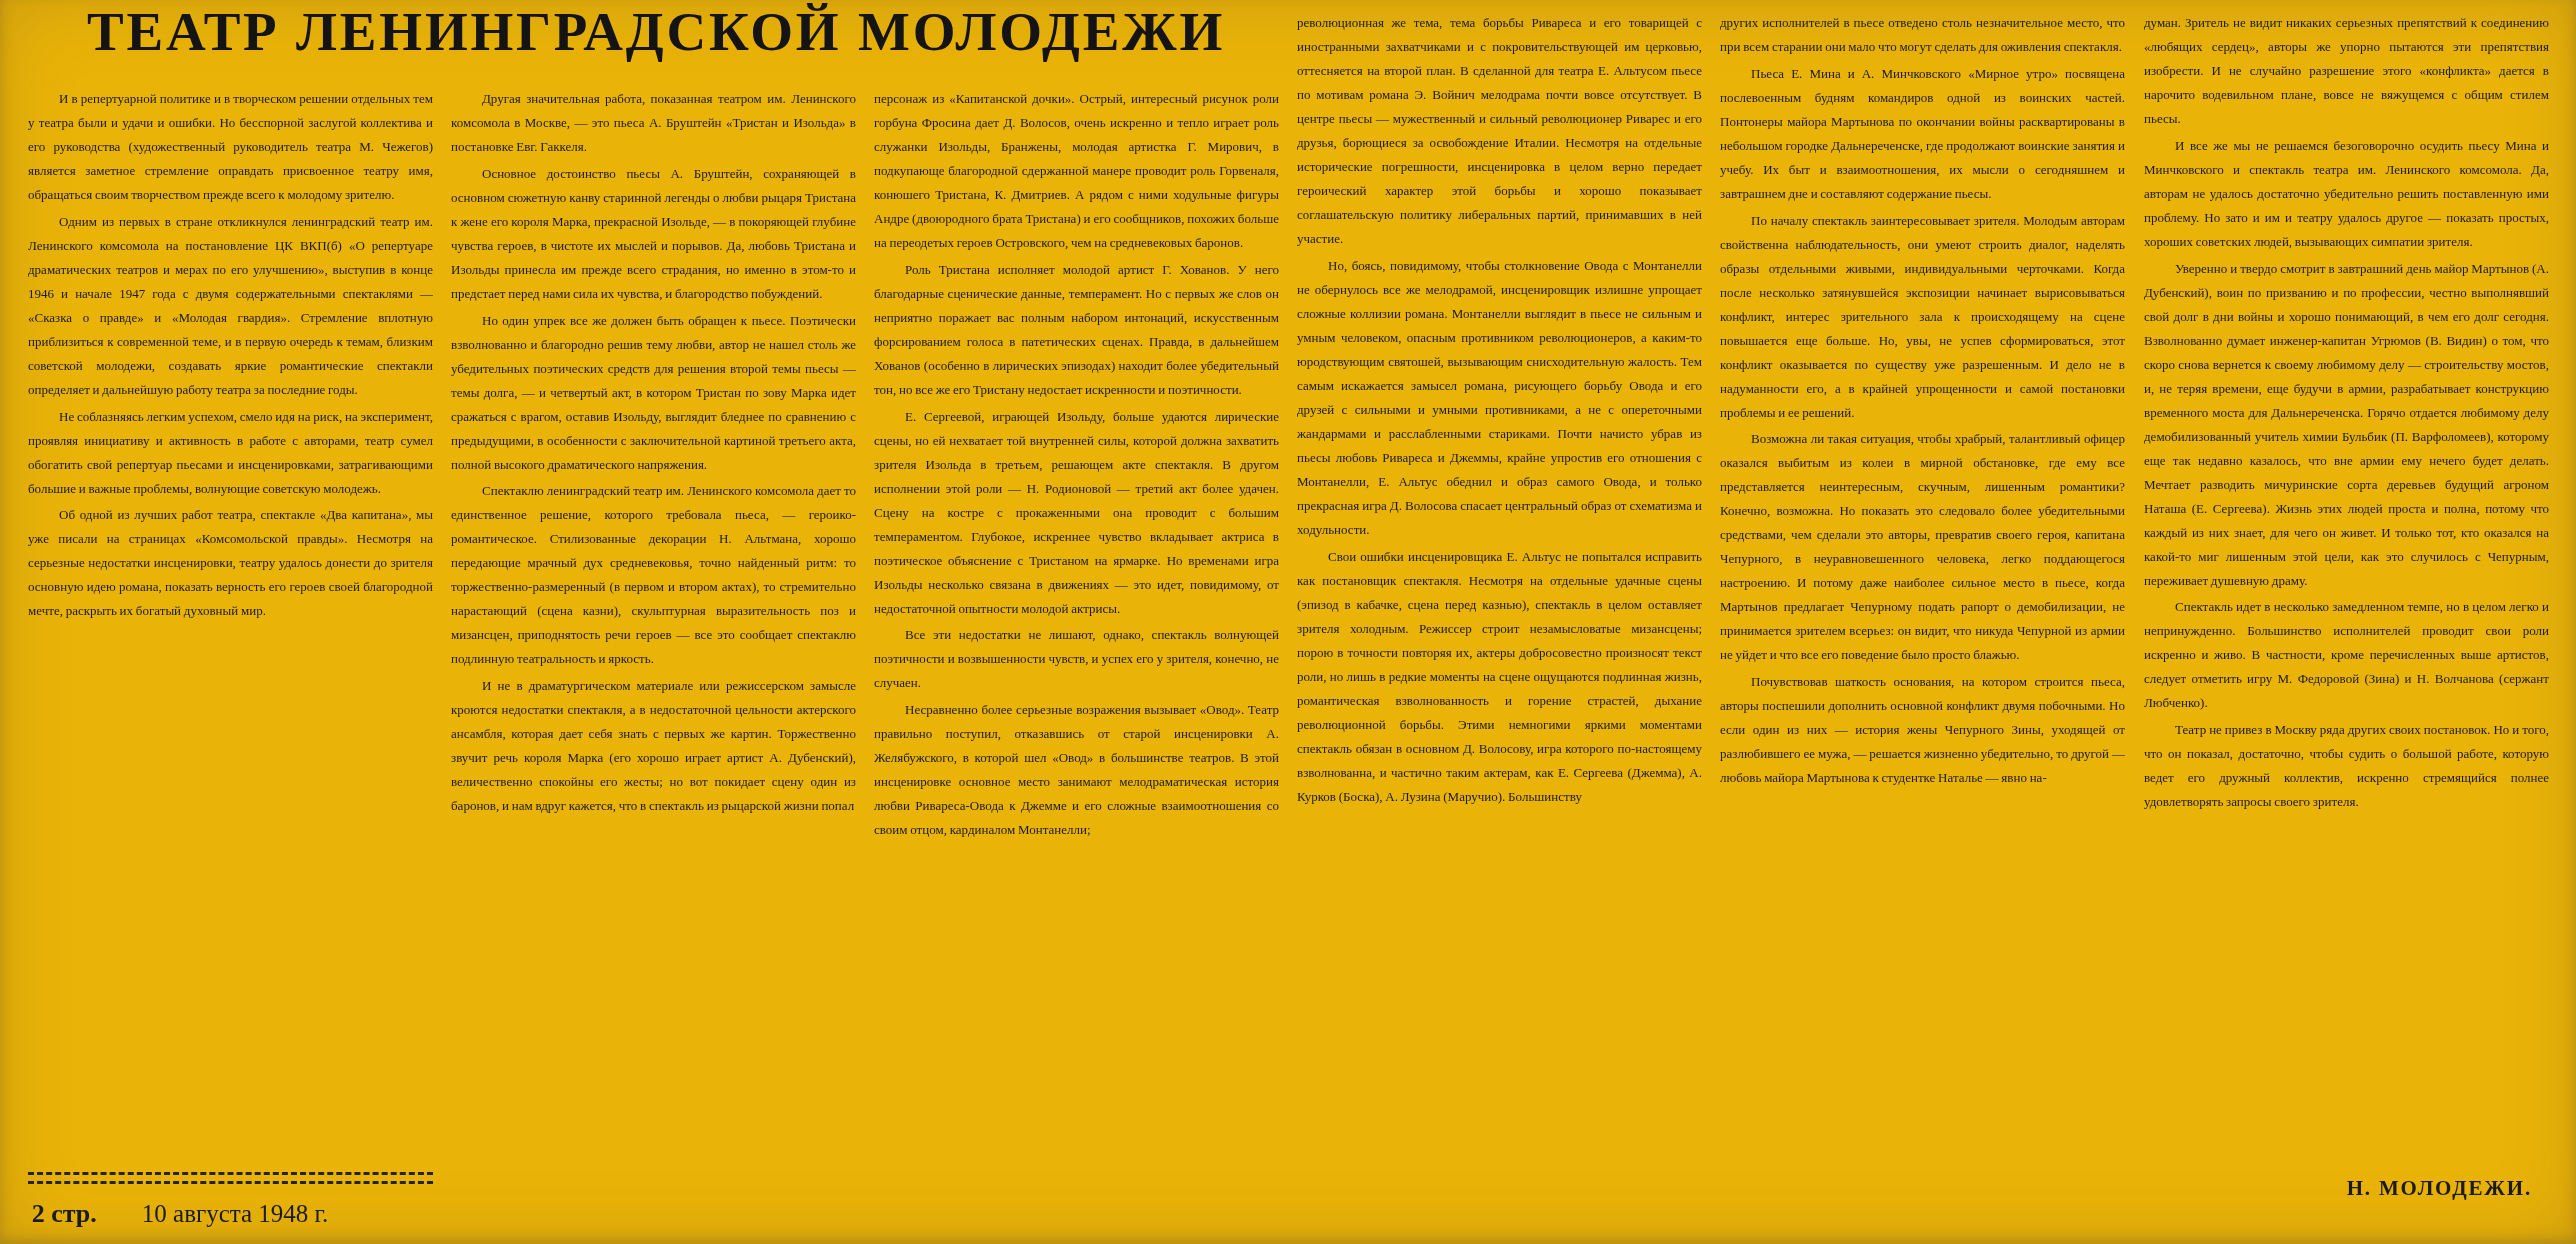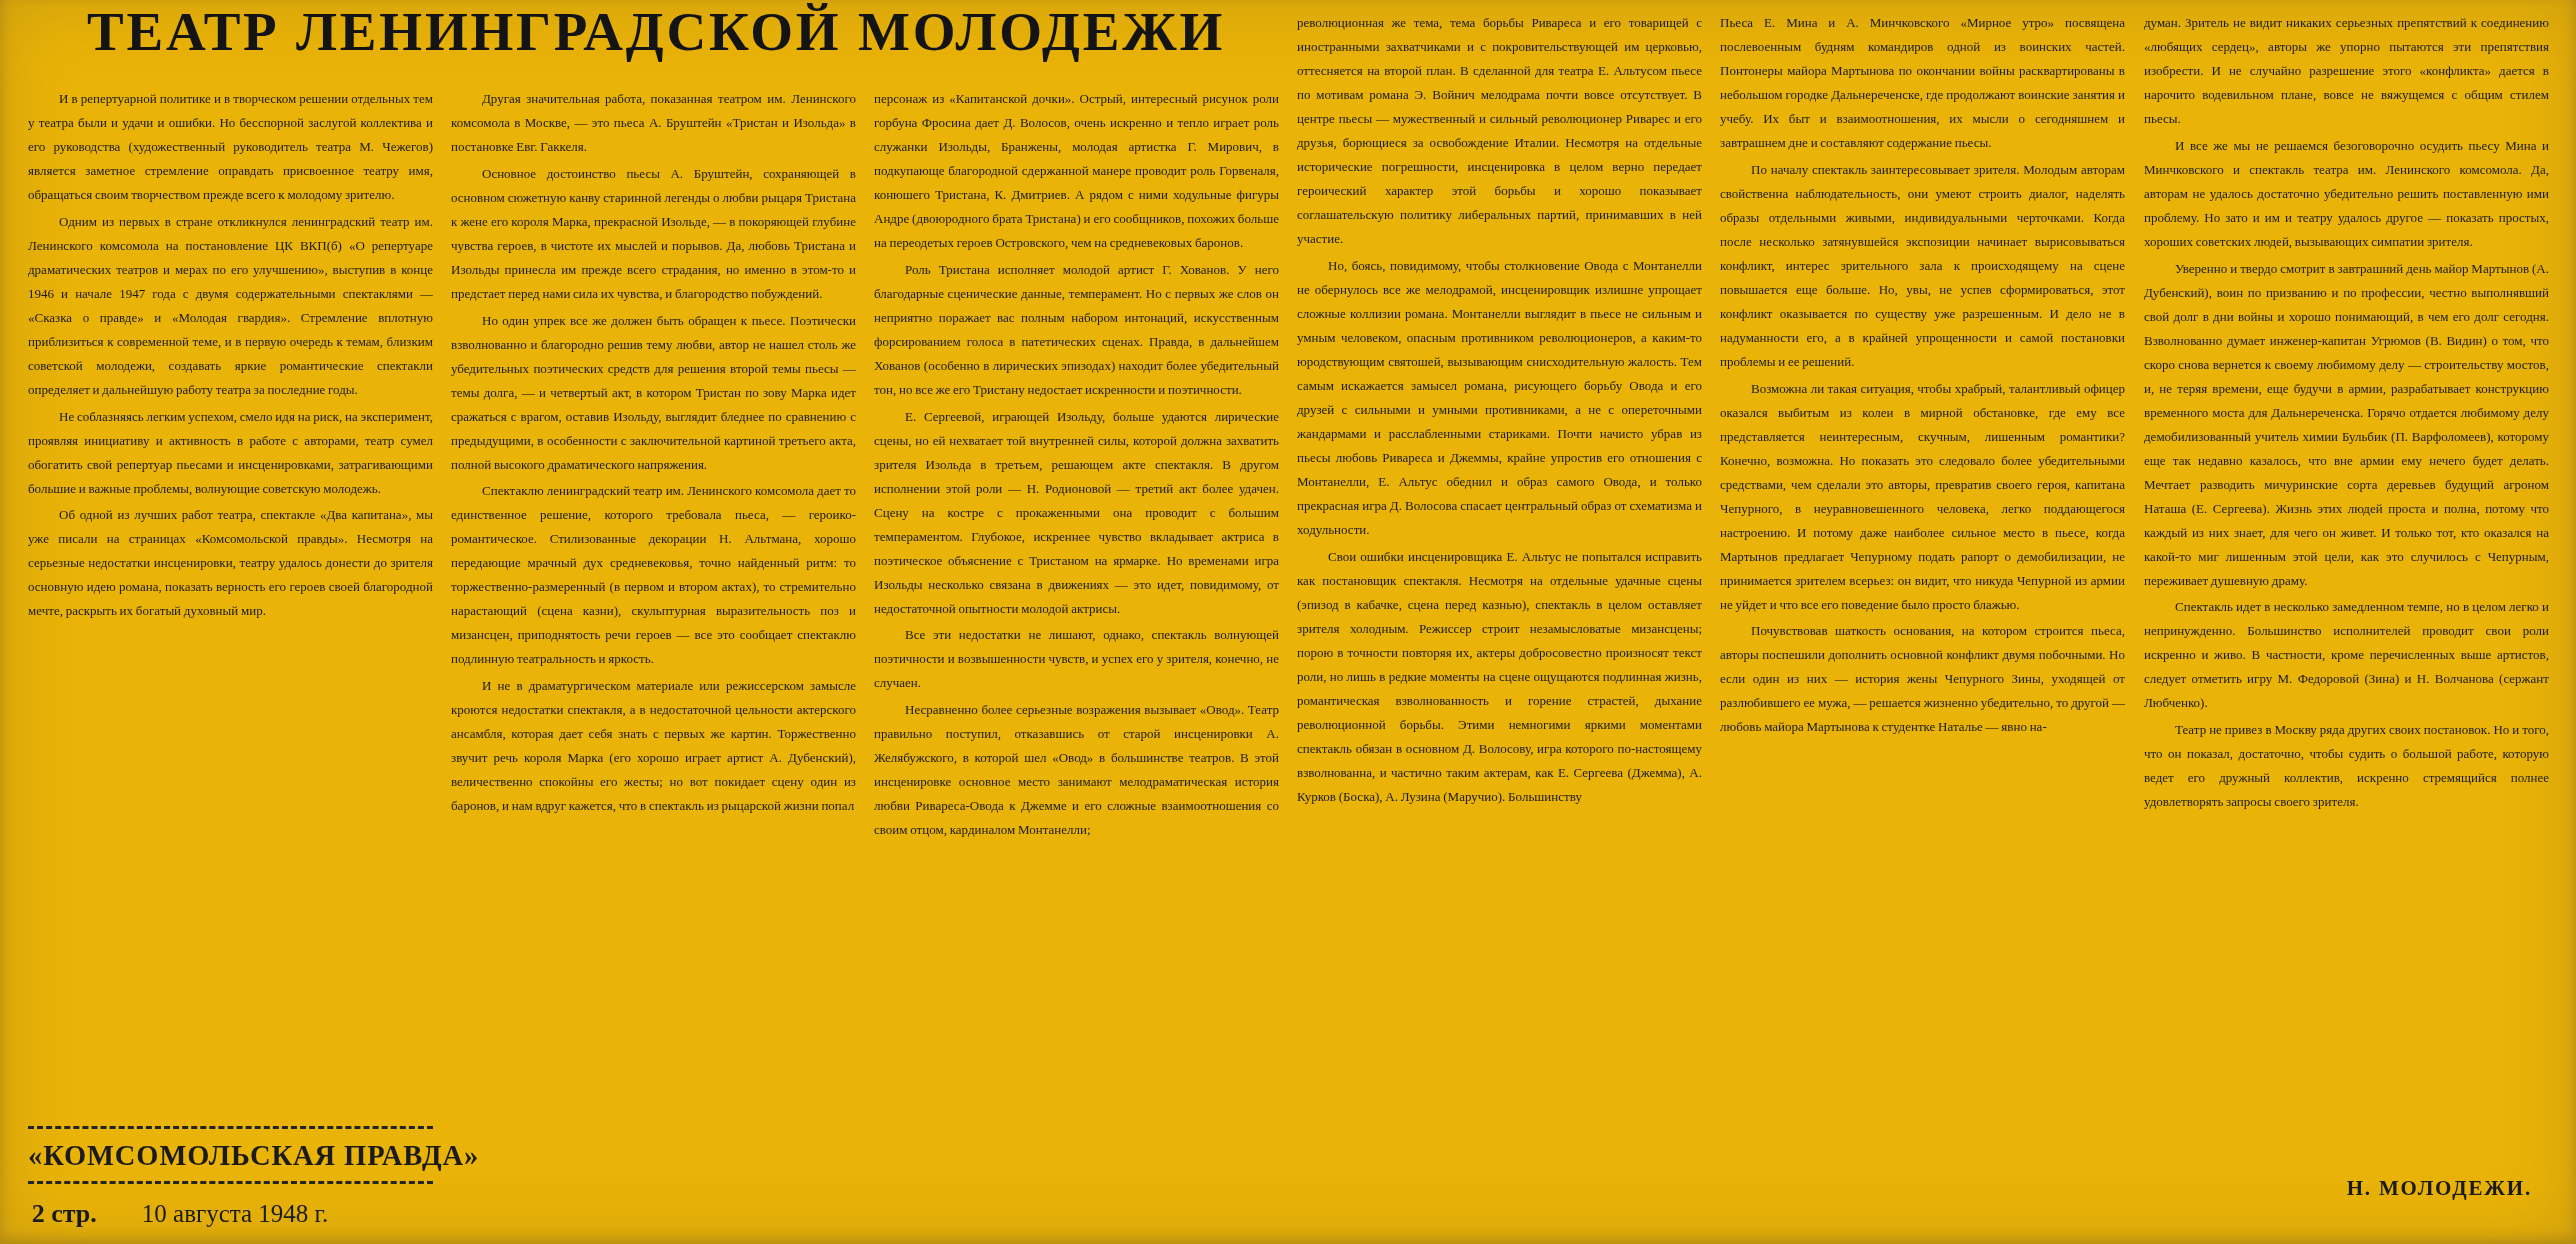--- a/index.html
+++ b/index.html
@@ -115,37 +115,37 @@
       <p>Несравненно более серьезные возражения вызывает «Овод». Театр правильно поступил, отказавшись от старой инсценировки А. Желябужского, в которой шел «Овод» в большинстве театров. В этой инсценировке основное место занимают мелодраматическая история любви Ривареса-Овода к Джемме и его сложные взаимоотношения со своим отцом, кардиналом Монтанелли;</p>
     </div>
 
   <div class="col c4 cont">
       <p>революционная же тема, тема борьбы Ривареса и его товарищей с иностранными захватчиками и с покровительствующей им церковью, оттесняется на второй план. В сделанной для театра Е. Альтусом пьесе по мотивам романа Э. Войнич мелодрама почти вовсе отсутствует. В центре пьесы — мужественный и сильный революционер Риварес и его друзья, борющиеся за освобождение Италии. Несмотря на отдельные исторические погрешности, инсценировка в целом верно передает героический характер этой борьбы и хорошо показывает соглашательскую политику либеральных партий, принимавших в ней участие.</p>
       <p>Но, боясь, повидимому, чтобы столкновение Овода с Монтанелли не обернулось все же мелодрамой, инсценировщик излишне упрощает сложные коллизии романа. Монтанелли выглядит в пьесе не сильным и умным человеком, опасным противником революционеров, а каким-то юродствующим святошей, вызывающим снисходительную жалость. Тем самым искажается замысел романа, рисующего борьбу Овода и его друзей с сильными и умными противниками, а не с опереточными жандармами и расслабленными стариками. Почти начисто убрав из пьесы любовь Ривареса и Джеммы, крайне упростив его отношения с Монтанелли, Е. Альтус обеднил и образ самого Овода, и только прекрасная игра Д. Волосова спасает центральный образ от схематизма и ходульности.</p>
       <p>Свои ошибки инсценировщика Е. Альтус не попытался исправить как постановщик спектакля. Несмотря на отдельные удачные сцены (эпизод в кабачке, сцена перед казнью), спектакль в целом оставляет зрителя холодным. Режиссер строит незамысловатые мизансцены; порою в точности повторяя их, актеры добросовестно произносят текст роли, но лишь в редкие моменты на сцене ощущаются подлинная жизнь, романтическая взволнованность и горение страстей, дыхание революционной борьбы. Этими немногими яркими моментами спектакль обязан в основном Д. Волосову, игра которого по-настоящему взволнованна, и частично таким актерам, как Е. Сергеева (Джемма), А. Курков (Боска), А. Лузина (Маручио). Большинству</p>
     </div>
 
   <div class="col c5 cont">
+      <p>других исполнителей в пьесе отведено столь незначительное место, что при всем старании они мало что могут сделать для оживления спектакля.</p>
       <p>Пьеса Е. Мина и А. Минчковского «Мирное утро» посвящена послевоенным будням командиров одной из воинских частей. Понтонеры майора Мартынова по окончании войны расквартированы в небольшом городке Дальнереченске, где продолжают воинские занятия и учебу. Их быт и взаимоотношения, их мысли о сегодняшнем и завтрашнем дне и составляют содержание пьесы.</p>
       <p>По началу спектакль заинтересовывает зрителя. Молодым авторам свойственна наблюдательность, они умеют строить диалог, наделять образы отдельными живыми, индивидуальными черточками. Когда после несколько затянувшейся экспозиции начинает вырисовываться конфликт, интерес зрительного зала к происходящему на сцене повышается еще больше. Но, увы, не успев сформироваться, этот конфликт оказывается по существу уже разрешенным. И дело не в надуманности его, а в крайней упрощенности и самой постановки проблемы и ее решений.</p>
       <p>Возможна ли такая ситуация, чтобы храбрый, талантливый офицер оказался выбитым из колеи в мирной обстановке, где ему все представляется неинтересным, скучным, лишенным романтики? Конечно, возможна. Но показать это следовало более убедительными средствами, чем сделали это авторы, превратив своего героя, капитана Чепурного, в неуравновешенного человека, легко поддающегося настроению. И потому даже наиболее сильное место в пьесе, когда Мартынов предлагает Чепурному подать рапорт о демобилизации, не принимается зрителем всерьез: он видит, что никуда Чепурной из армии не уйдет и что все его поведение было просто блажью.</p>
       <p>Почувствовав шаткость основания, на котором строится пьеса, авторы поспешили дополнить основной конфликт двумя побочными. Но если один из них — история жены Чепурного Зины, уходящей от разлюбившего ее мужа, — решается жизненно убедительно, то другой — любовь майора Мартынова к студентке Наталье — явно на-</p>
     </div>
 
   <div class="col c6 cont">
       <p>думан. Зритель не видит никаких серьезных препятствий к соединению «любящих сердец», авторы же упорно пытаются эти препятствия изобрести. И не случайно разрешение этого «конфликта» дается в нарочито водевильном плане, вовсе не вяжущемся с общим стилем пьесы.</p>
       <p>И все же мы не решаемся безоговорочно осудить пьесу Мина и Минчковского и спектакль театра им. Ленинского комсомола. Да, авторам не удалось достаточно убедительно решить поставленную ими проблему. Но зато и им и театру удалось другое — показать простых, хороших советских людей, вызывающих симпатии зрителя.</p>
       <p>Уверенно и твердо смотрит в завтрашний день майор Мартынов (А. Дубенский), воин по призванию и по профессии, честно выполнявший свой долг в дни войны и хорошо понимающий, в чем его долг сегодня. Взволнованно думает инженер-капитан Угрюмов (В. Видин) о том, что скоро снова вернется к своему любимому делу — строительству мостов, и, не теряя времени, еще будучи в армии, разрабатывает конструкцию временного моста для Дальнереченска. Горячо отдается любимому делу демобилизованный учитель химии Бульбик (П. Варфоломеев), которому еще так недавно казалось, что вне армии ему нечего будет делать. Мечтает разводить мичуринские сорта деревьев будущий агроном Наташа (Е. Сергеева). Жизнь этих людей проста и полна, потому что каждый из них знает, для чего он живет. И только тот, кто оказался на какой-то миг лишенным этой цели, как это случилось с Чепурным, переживает душевную драму.</p>
       <p>Спектакль идет в несколько замедленном темпе, но в целом легко и непринужденно. Большинство исполнителей проводит свои роли искренно и живо. В частности, кроме перечисленных выше артистов, следует отметить игру М. Федоровой (Зина) и Н. Волчанова (сержант Любченко).</p>
       <p>Театр не привез в Москву ряда других своих постановок. Но и того, что он показал, достаточно, чтобы судить о большой работе, которую ведет его дружный коллектив, искренно стремящийся полнее удовлетворять запросы своего зрителя.</p>
     </div>
 
   <div class="footer">
     <div class="dash-rule"></div>
-    <div class="footer-title">«КОМСОМОЛЬСКАЯ ПРАВДА»</div>
     <div class="dash-rule"></div>
     <div class="footer-meta">
       <span class="page-num">2 стр.</span>
       <span class="issue-date">10 августа 1948 г.</span>
     </div>
   </div>
 
   <div class="signature">Н. МОЛОДЕЖИ.</div>
 
 </div>

